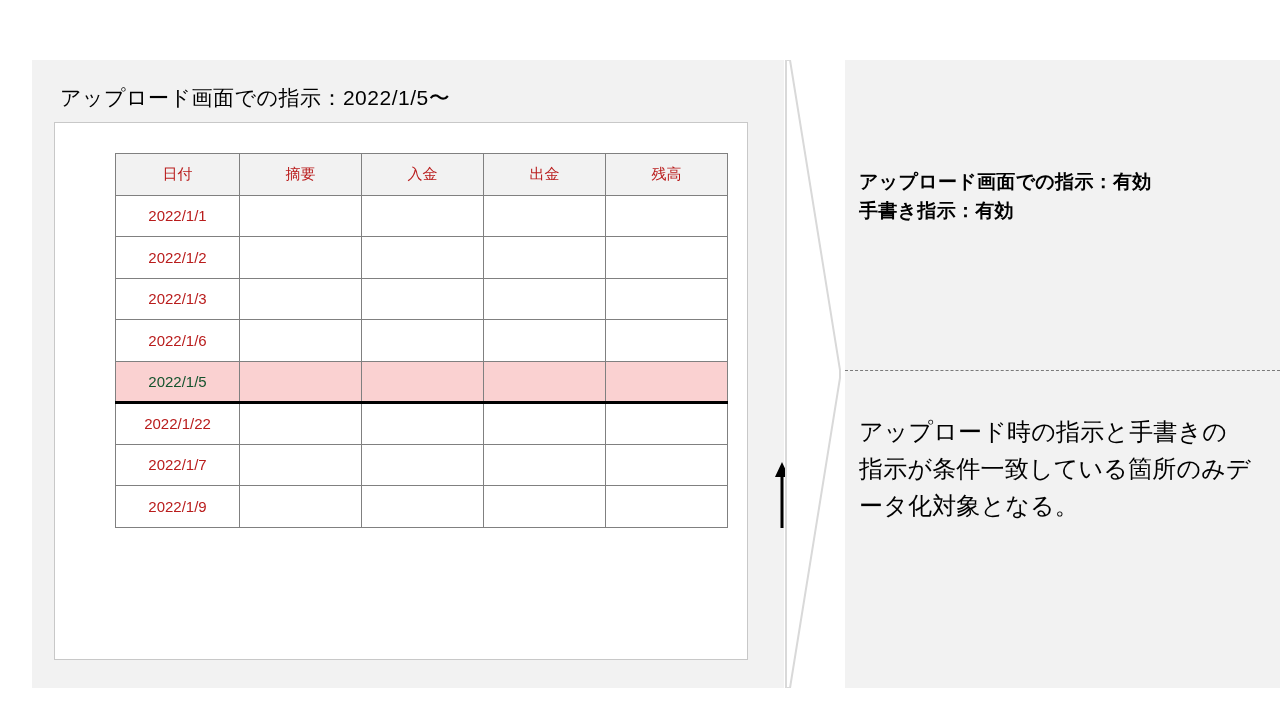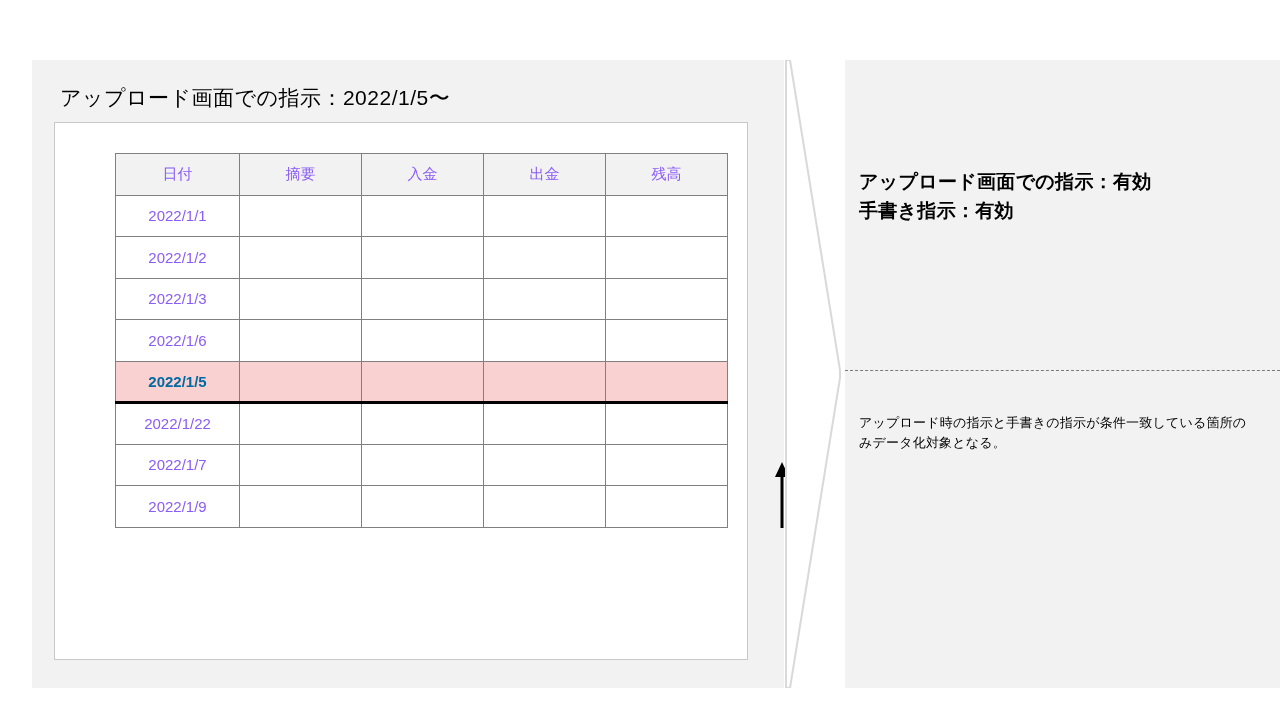--- a/index.html
+++ b/index.html
@@ -63,38 +63,37 @@
 
   table.ledger td, table.ledger th {
     border: 1px solid #808080;
     height: 41.5px;
     box-sizing: border-box;
     font-size: 15px;
     font-weight: normal;
     text-align: center;
     vertical-align: middle;
     padding: 0;
-    color: #8b5cf6;
+    color: #b91c1c;
   }
 
   table.ledger th {
     background: #f2f2f2;
     font-size: 15px;
   }
 
   .col-date { width: 124px; }
   .col-other { width: 122px; }
 
   tr.highlight td {
     background: #fad1d1;
   }
 
   tr.highlight td:first-child {
-    color: #0369a1;
-    font-weight: bold;
+    color: #14532d;
   }
 
   
   tr.highlight td {
     border-bottom: 3px solid #000000;
   }
 
   
   .arrow-wrap {
     position: absolute;
@@ -141,21 +140,21 @@
     top: 310px;
     width: 435px;
     border-top: 1px dashed #7a7a7a;
   }
 
   .right-body {
     position: absolute;
     left: 14px;
     top: 353px;
     width: 392px;
-    font-size: 13px;
+    font-size: 24px;
     line-height: 1.55;
     letter-spacing: 0.2px;
     color: #000;
   }
 </style>
 </head>
 <body>
 
 <div id="stage">
 

